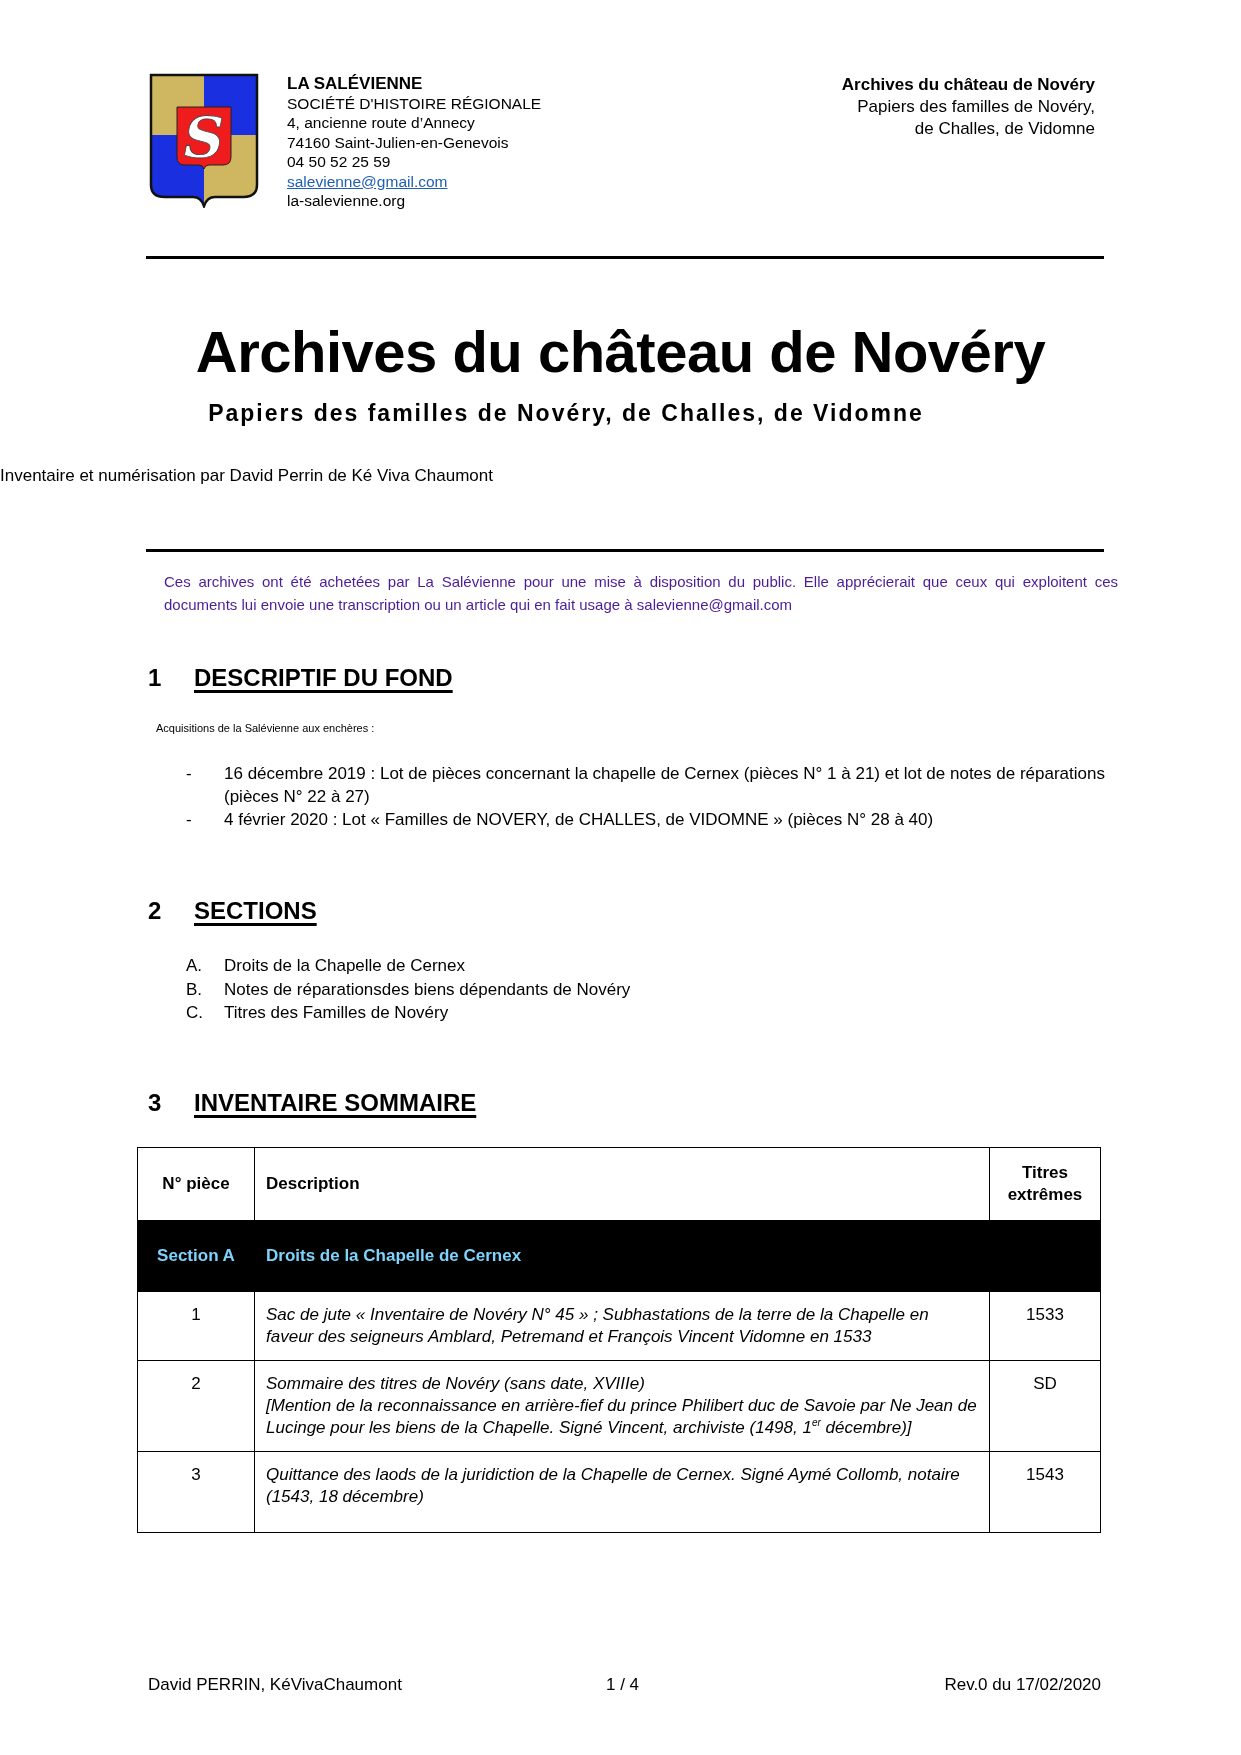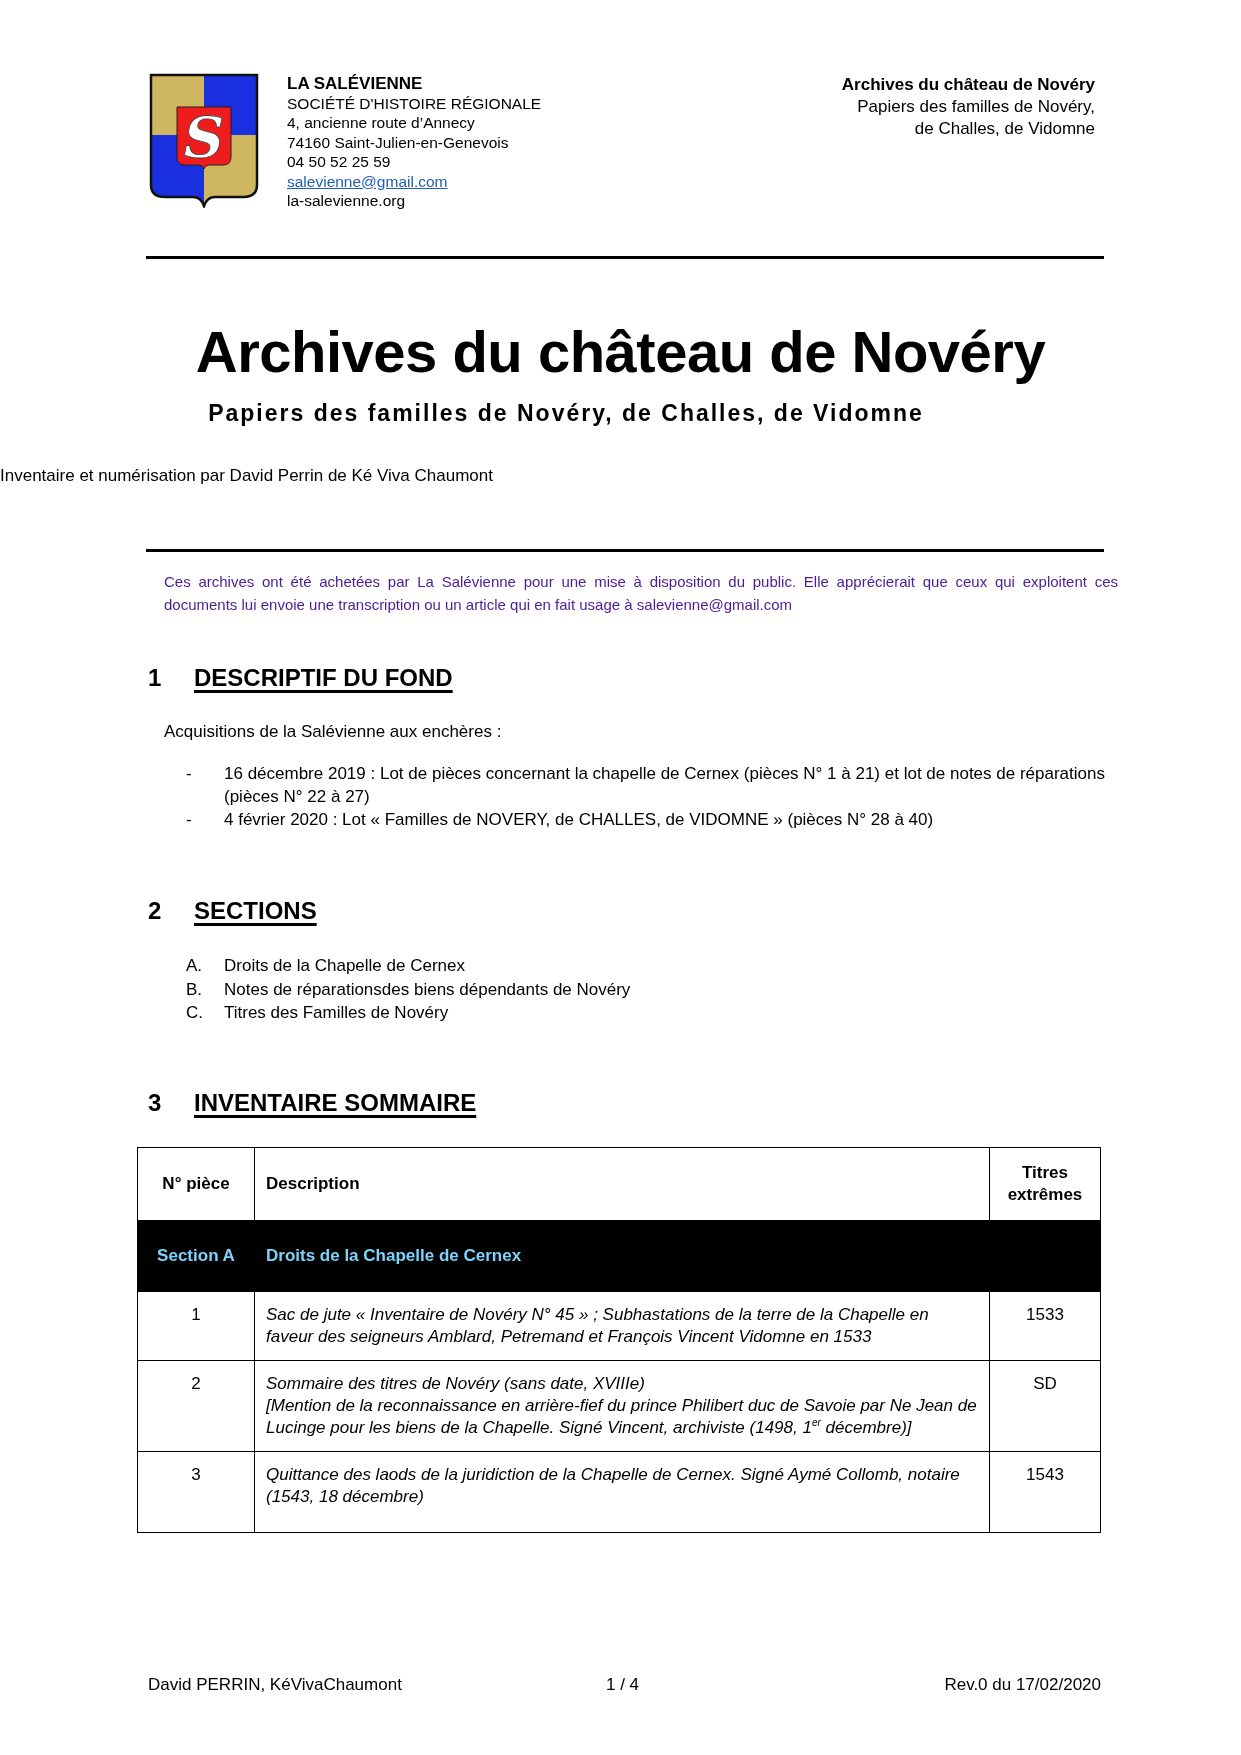--- a/index.html
+++ b/index.html
@@ -22,21 +22,21 @@
   .credit { left:0; width:1241px; top:466px; text-align:left; font-size:17px; }
 
   
   .notice { left:148px; width:954px; top:570px; color:#4c1d95; font-size:15px; line-height:23px; text-align:justify; text-align-last:left;margin-left:16px; }
 
   
   .h { left:148px; font-weight:bold; font-size:24px; }
   .h .num { display:inline-block; width:46px; }
   .h .txt { text-decoration:underline; text-decoration-thickness:3px; text-underline-offset:4px; }
 
-  .para { left:164px; font-size:17px; }
+  .para { left:156px; font-size:11px; }
   .bullets { left:148px; width:960px; font-size:17px; line-height:23px; }
   .bullets .row { display:flex; }
   .bullets .dash { width:76px; padding-left:38px; box-sizing:border-box; }
   .bullets .txt { flex:1; }
 
   .alpha { left:186px; font-size:17px; line-height:23.5px; }
   .alpha .row { display:flex; }
   .alpha .lt { width:38px; }
 
   

